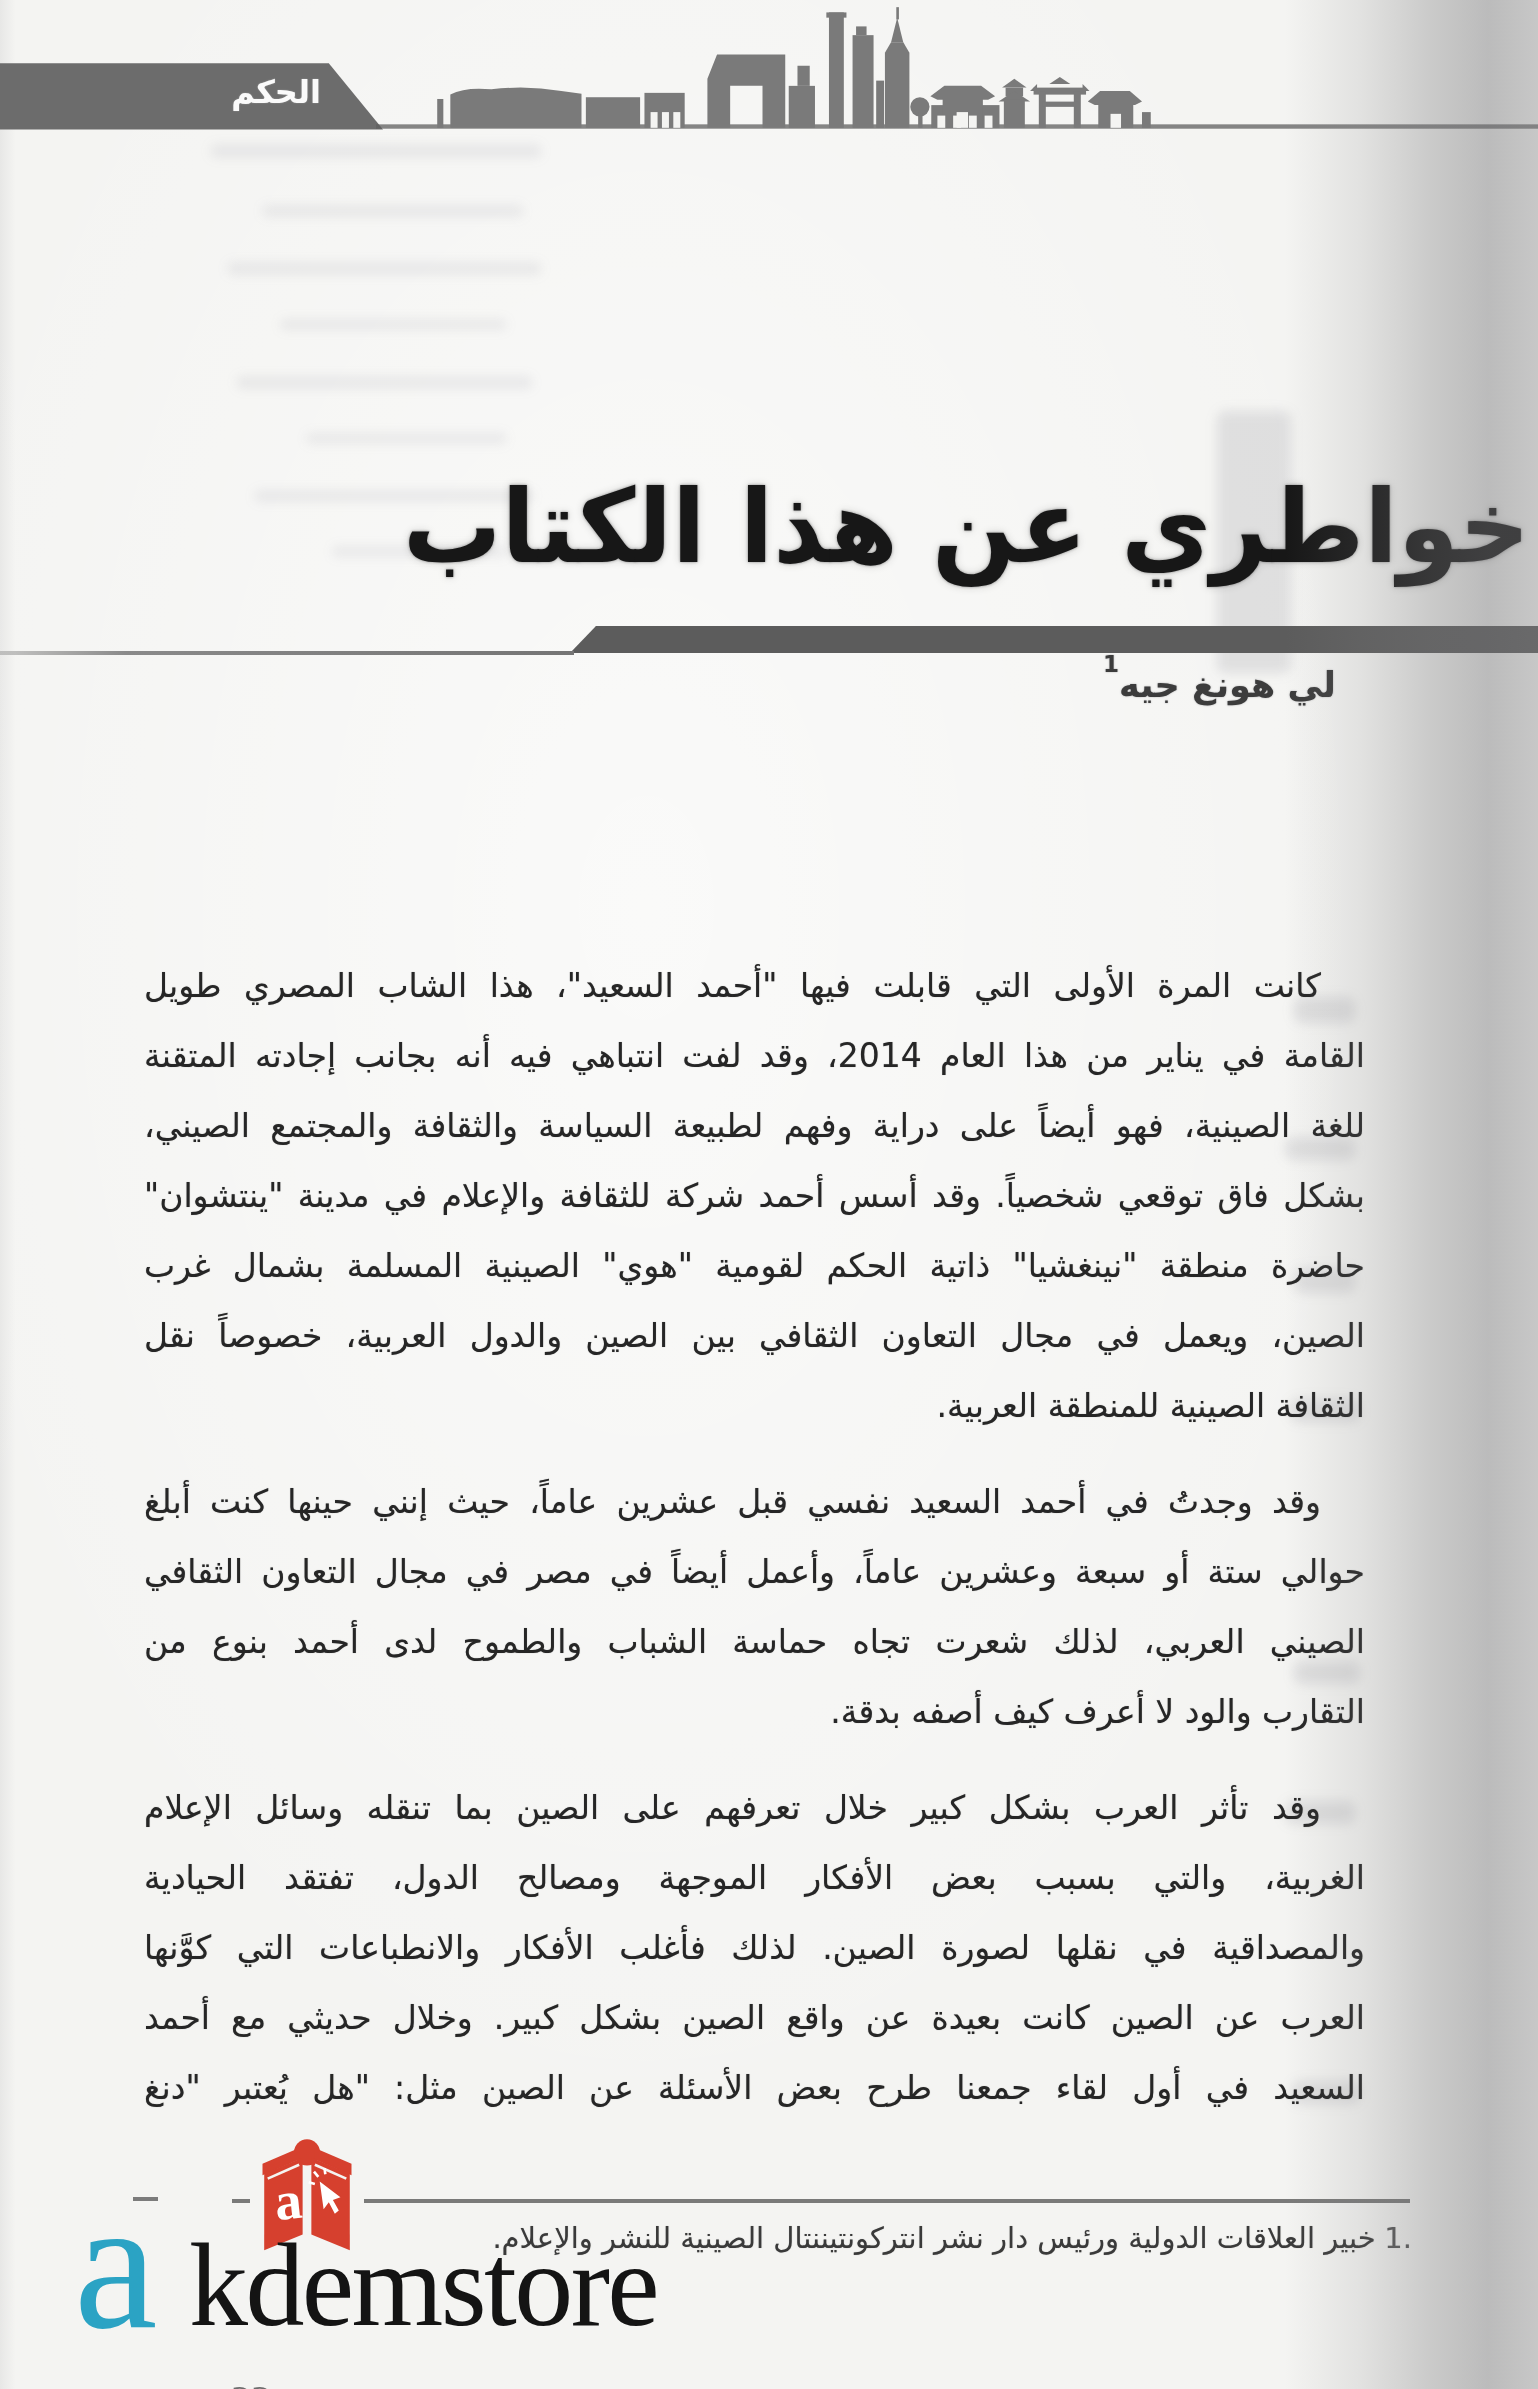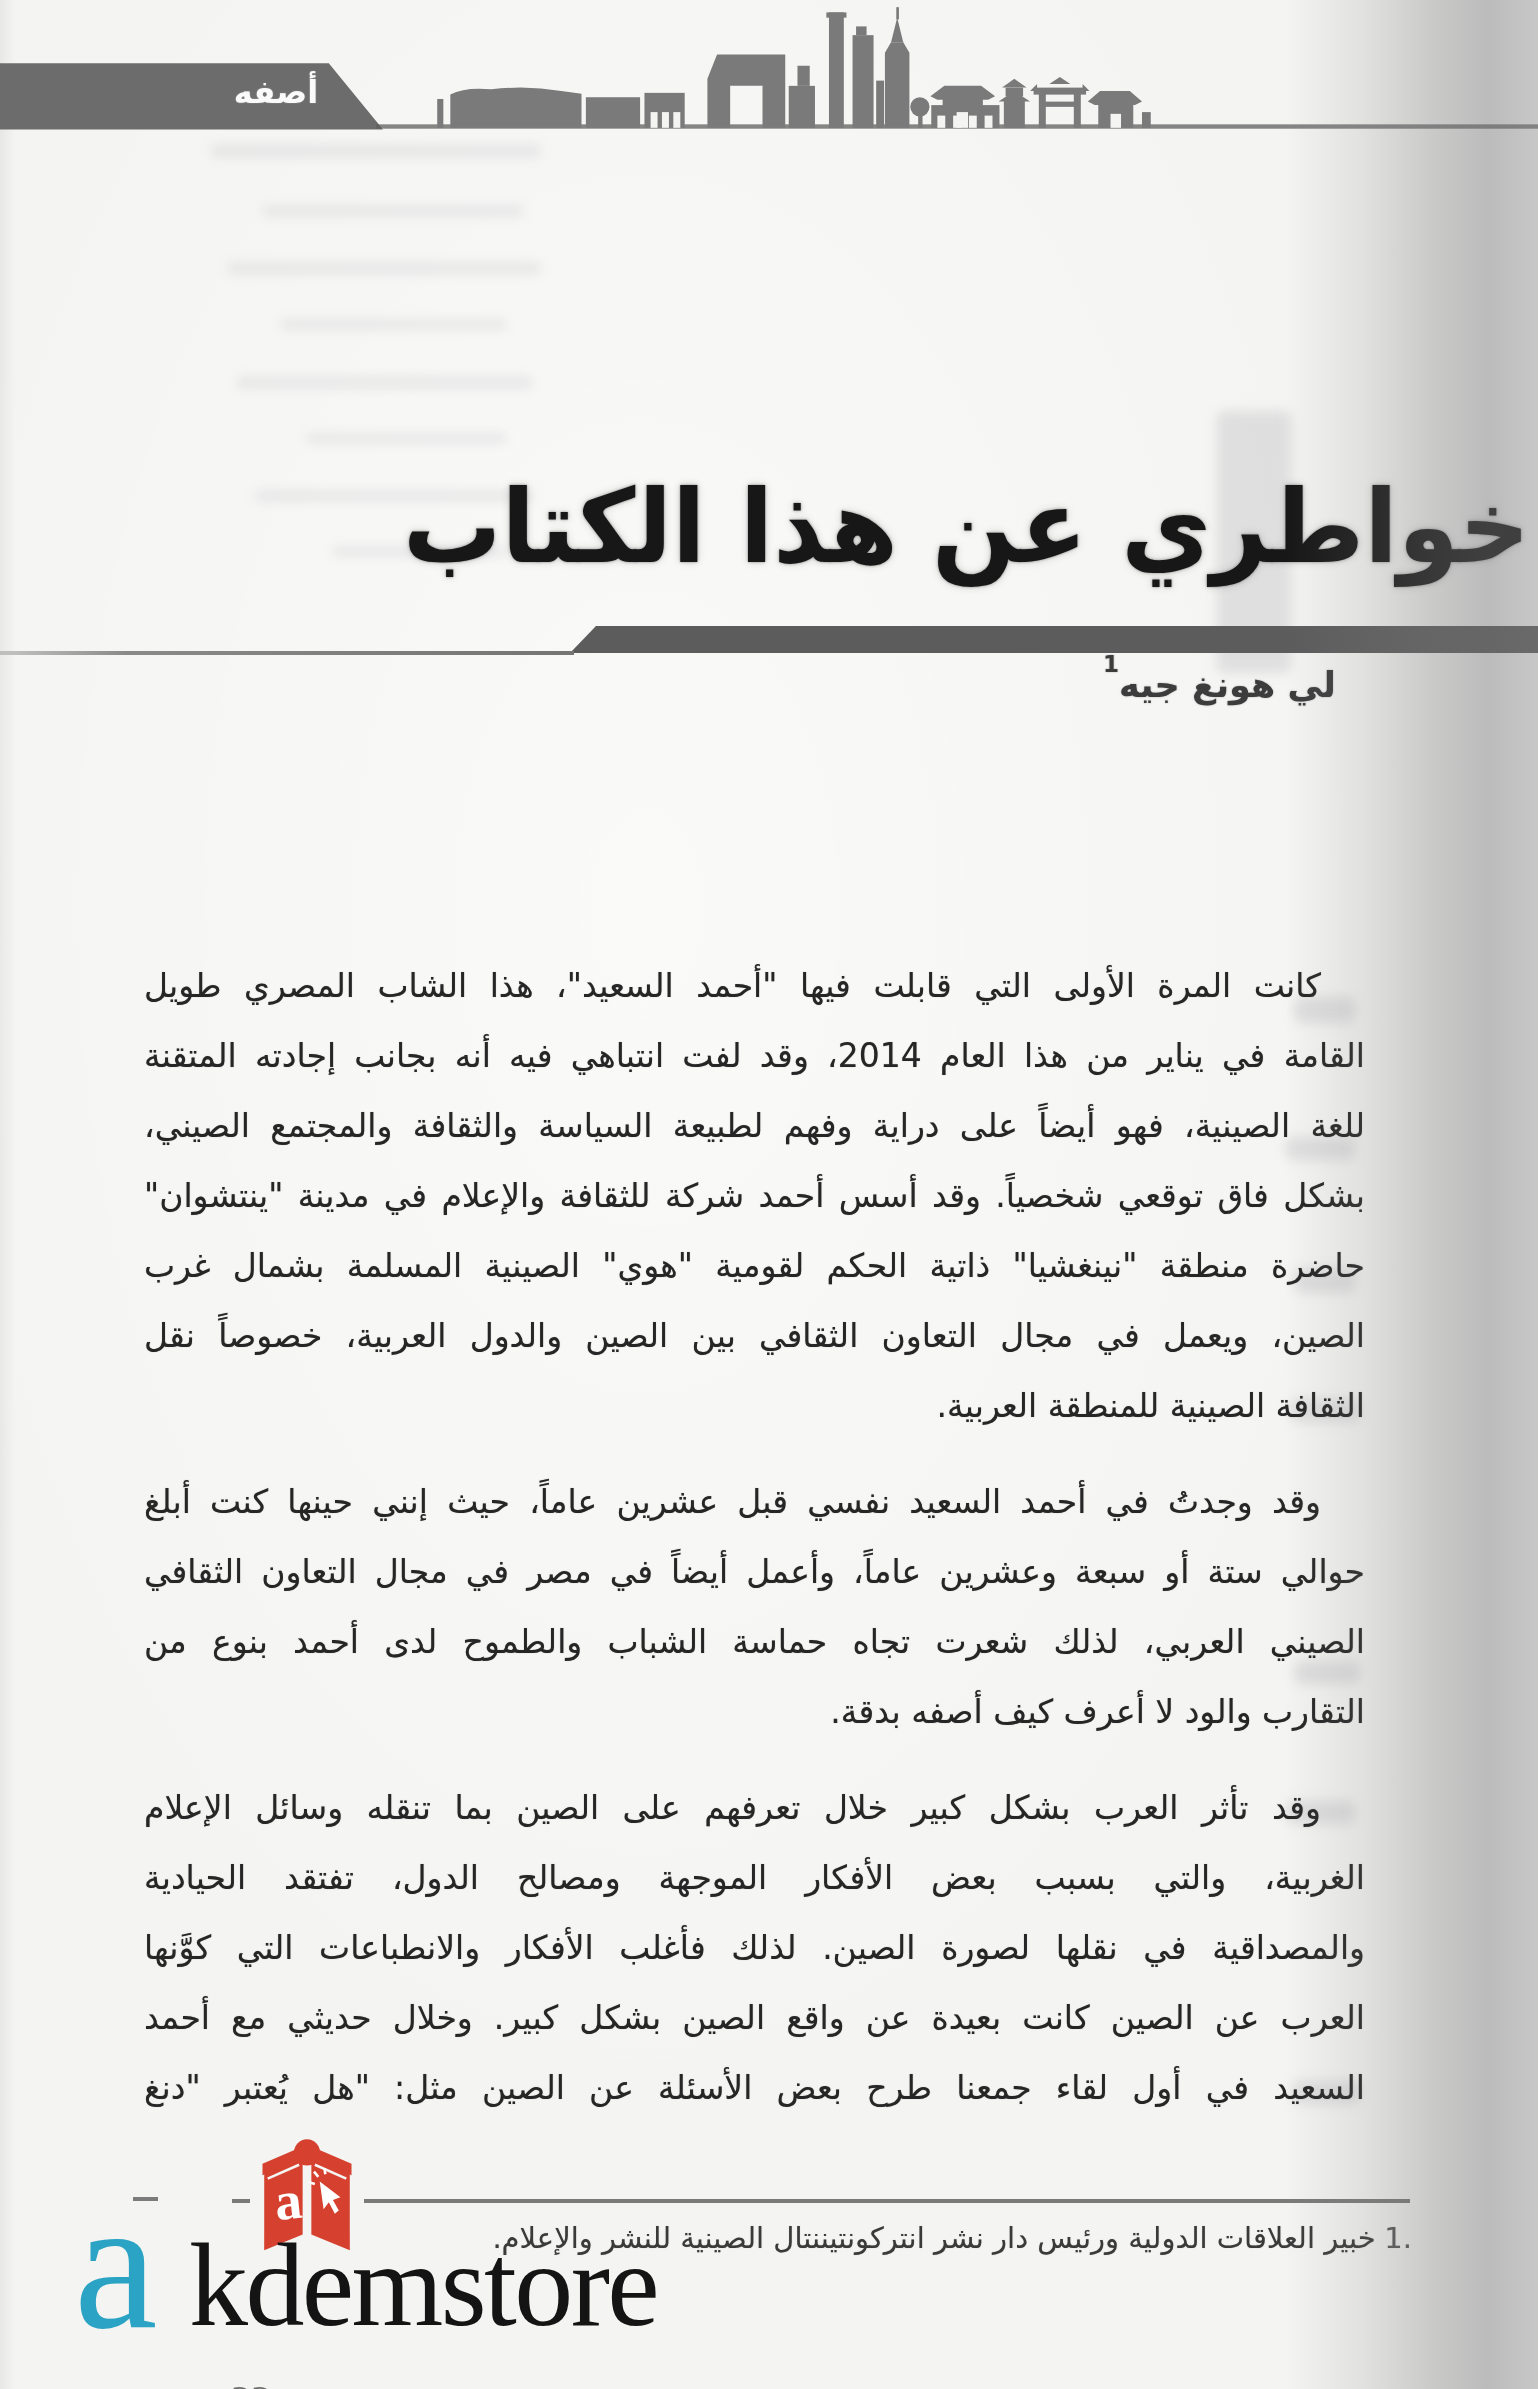--- a/index.html
+++ b/index.html
@@ -157,21 +157,21 @@
       <rect x="757" y="128" width="8" height="18"></rect>
       <rect x="770" y="128" width="8" height="18"></rect>
       <rect x="1072" y="132" width="9" height="14"></rect>
       <rect x="1090" y="132" width="9" height="14"></rect>
       <rect x="1108" y="132" width="9" height="14"></rect>
       <rect x="1126" y="132" width="9" height="14"></rect>
       <rect x="1094" y="128" width="13" height="18"></rect>
       <rect x="1270" y="130" width="12" height="16"></rect>
     </g>
   </svg>
-  <div class="hdr-label">أصفه</div>
+  <div class="hdr-label">الحكم</div>
 
   <div class="title">خواطري عن هذا الكتاب</div>
   <div class="title-bar"></div>
   <div class="title-line"></div>
 
   <div class="author"><span>لي هونغ جيه</span><sup>1</sup></div>
 
   <div class="bodytext">
     <div class="bl indent">كانت المرة الأولى التي قابلت فيها "أحمد السعيد"، هذا الشاب المصري طويل</div>
     <div class="bl">القامة في يناير من هذا العام 2014، وقد لفت انتباهي فيه أنه بجانب إجادته المتقنة</div>

